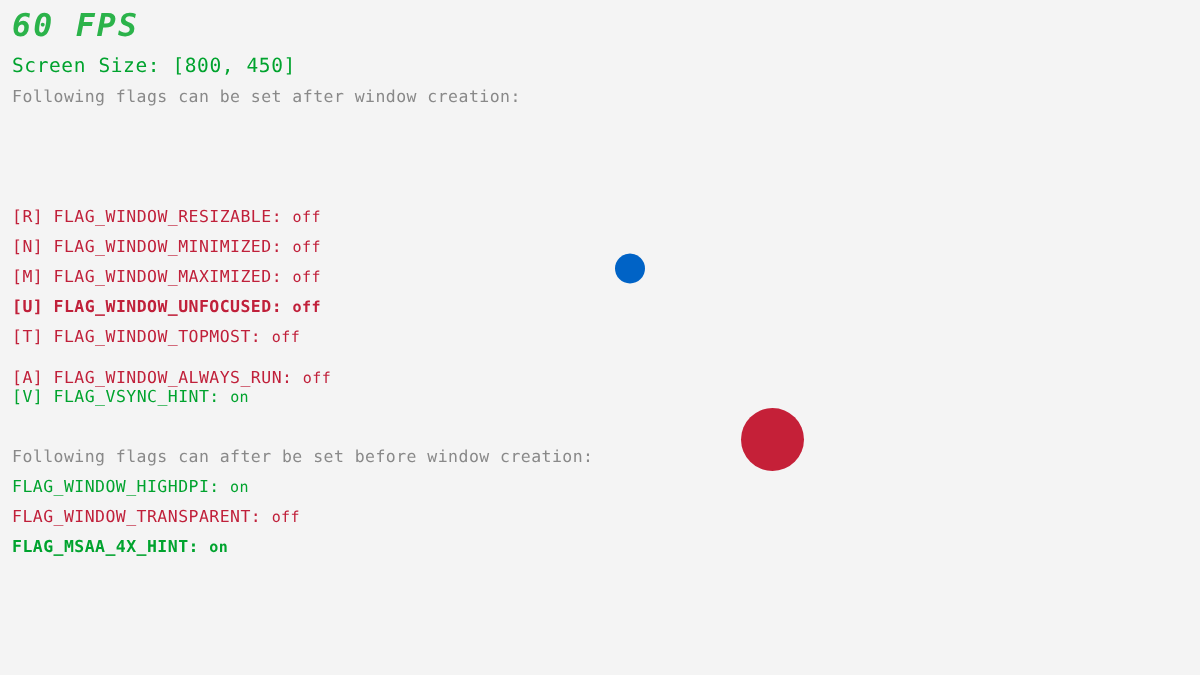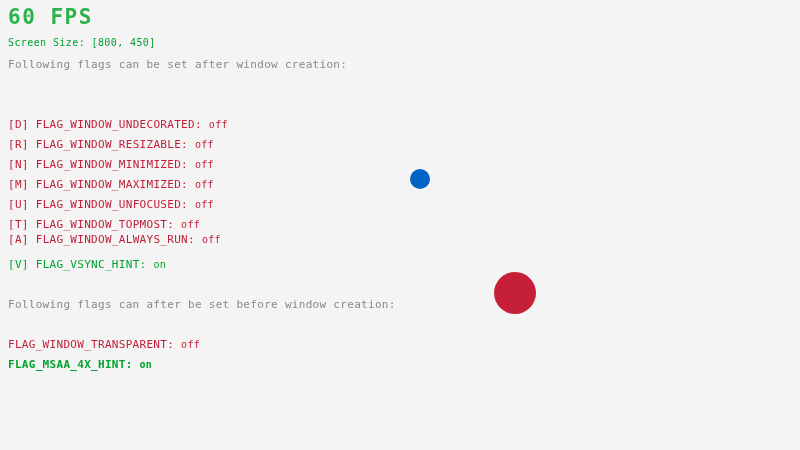--- a/index.html
+++ b/index.html
@@ -51,26 +51,27 @@
     line-height: 1;
   }
 
   .fps {
     left: 8px;
     top: 7px;
     font-size: 21px;
     font-weight: bold;
     letter-spacing: 1.5px;
     color: #2bb34a;
+    font-style: italic;
   }
 
   .screen-size {
     left: 8px;
     top: 38px;
-    font-size: 10px;
+    font-size: 13px;
     letter-spacing: 0.4px;
     color: #00a32e;
   }
 
   .section-head {
     left: 8px;
     font-size: 11px;
     letter-spacing: 0.3px;
     color: #898989;
   }
@@ -102,24 +103,24 @@
 
     <div class="txt fps">60 FPS</div>
 
     <div class="txt screen-size">Screen Size: [800, 450]</div>
 
     <div class="txt section-head after">Following flags can be set after window creation:</div>
 
     <div class="txt section-head before">Following flags can after be set before window creation:</div>
 
       <div class="txt flag-line state-off" style="top: 99px; margin-top: 40px;"><span>[R]</span> <span>FLAG_WINDOW_RESIZABLE:</span> <span class="flag-value">off</span></div>
-      <div class="txt flag-line state-off" style="top: 119px;"><span>[D]</span> <span>FLAG_WINDOW_UNDECORATED:</span> <span class="flag-value">off</span></div>
       <div class="txt flag-line state-off" style="top: 159px;"><span>[N]</span> <span>FLAG_WINDOW_MINIMIZED:</span> <span class="flag-value">off</span></div>
       <div class="txt flag-line state-off" style="top: 179px;"><span>[M]</span> <span>FLAG_WINDOW_MAXIMIZED:</span> <span class="flag-value">off</span></div>
-      <div class="txt flag-line state-off" style="top: 199px;"><span>[U]</span> <span>FLAG_WINDOW_UNFOCUSED:</span> <span class="flag-value">off</span></div>
+      <div class="txt flag-line state-off" style="top: 199px; font-weight: bold;"><span>[U]</span> <span>FLAG_WINDOW_UNFOCUSED:</span> <span class="flag-value">off</span></div>
       <div class="txt flag-line state-off" style="top: 219px;"><span>[T]</span> <span>FLAG_WINDOW_TOPMOST:</span> <span class="flag-value">off</span></div>
-      <div class="txt flag-line state-off" style="top: 234px;"><span>[A]</span> <span>FLAG_WINDOW_ALWAYS_RUN:</span> <span class="flag-value">off</span></div>
+      <div class="txt flag-line state-off" style="top: 246px;"><span>[A]</span> <span>FLAG_WINDOW_ALWAYS_RUN:</span> <span class="flag-value">off</span></div>
       <div class="txt flag-line state-on" style="top: 259px;"><span>[V]</span> <span>FLAG_VSYNC_HINT:</span> <span class="flag-value">on</span></div>
+      <div class="txt flag-line state-on" style="top: 319px;"><span>FLAG_WINDOW_HIGHDPI:</span> <span class="flag-value">on</span></div>
       <div class="txt flag-line state-off" style="top: 339px;"><span>FLAG_WINDOW_TRANSPARENT:</span> <span class="flag-value">off</span></div>
       <div class="txt flag-line state-on" style="top: 359px; font-weight: bold;"><span>FLAG_MSAA_4X_HINT:</span> <span class="flag-value">on</span></div>
     </div>
 
 </div>
 
 </body></html>

